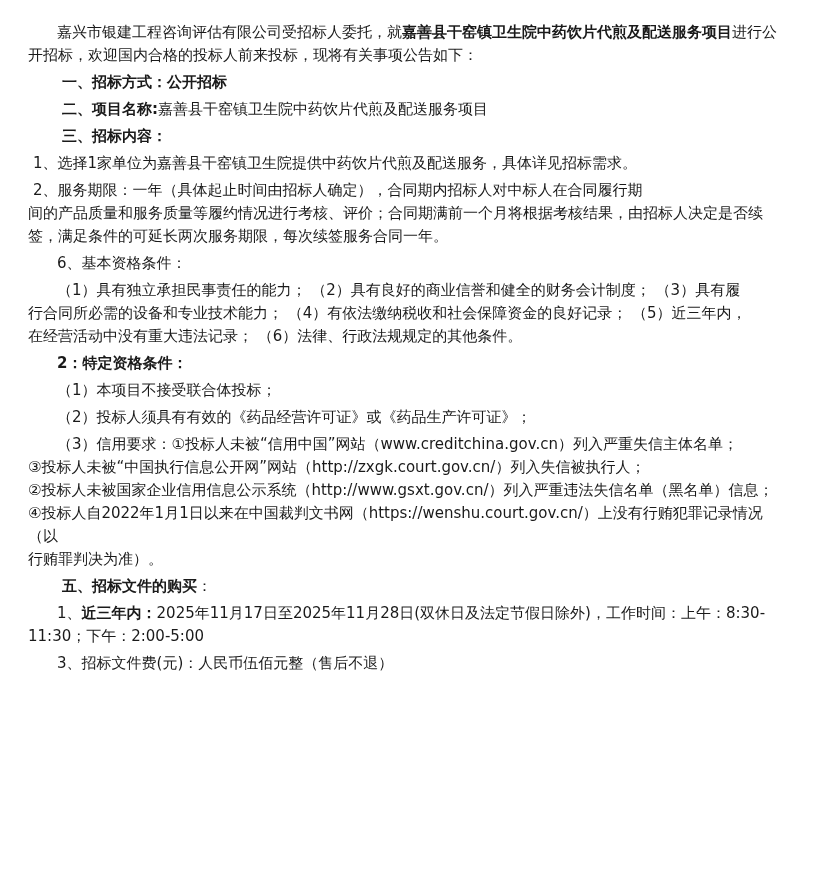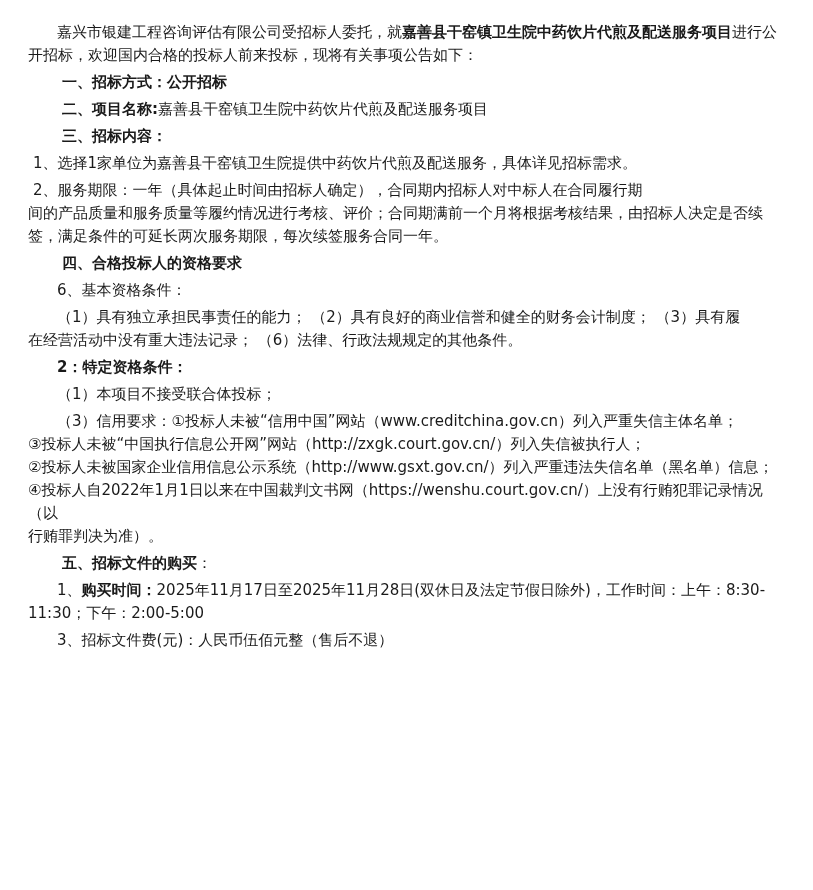--- a/index.html
+++ b/index.html
@@ -47,45 +47,46 @@
   <div class="block bold ind-h">三、招标内容：</div>
 
   <div class="block ind05">1、选择1家单位为嘉善县干窑镇卫生院提供中药饮片代煎及配送服务，具体详见招标需求。</div>
 
   <div class="block">
     <span class="line ind05">2、服务期限：一年（具体起止时间由招标人确定），合同期内招标人对中标人在合同履行期</span>
     <span class="line">间的产品质量和服务质量等履约情况进行考核、评价；合同期满前一个月将根据考核结果，由招标人决定是否续</span>
     <span class="line">签，满足条件的可延长两次服务期限，每次续签服务合同一年。</span>
   </div>
 
-  <div class="block bold ind-h">四、合格投标人的资格要求</div>
 
   <div class="block ind2">6、基本资格条件：</div>
 
   <div class="block">
     <span class="line ind2">（1）具有独立承担民事责任的能力； （2）具有良好的商业信誉和健全的财务会计制度； （3）具有履</span>
+    <span class="line">行合同所必需的设备和专业技术能力； （4）有依法缴纳税收和社会保障资金的良好记录； （5）近三年内，</span>
     <span class="line">在经营活动中没有重大违法记录； （6）法律、行政法规规定的其他条件。</span>
   </div>
 
   <div class="block bold ind2">2：特定资格条件：</div>
 
   <div class="block ind2">（1）本项目不接受联合体投标；</div>
 
+  <div class="block ind2">（2）投标人须具有有效的《药品经营许可证》或《药品生产许可证》；</div>
 
   <div class="block">
     <span class="line ind2">（3）信用要求：①投标人未被“信用中国”网站（www.creditchina.gov.cn）列入严重失信主体名单；</span>
     <span class="line">③投标人未被“中国执行信息公开网”网站（http://zxgk.court.gov.cn/）列入失信被执行人；</span>
     <span class="line">②投标人未被国家企业信用信息公示系统（http://www.gsxt.gov.cn/）列入严重违法失信名单（黑名单）信息；</span>
     <span class="line">④投标人自2022年1月1日以来在中国裁判文书网（https://wenshu.court.gov.cn/）上没有行贿犯罪记录情况（以</span>
     <span class="line">行贿罪判决为准）。</span>
   </div>
 
   <div class="block ind-h"><b>五、招标文件的购买</b><span>：</span></div>
 
   <div class="block">
-    <span class="line ind2"><span>1、</span><b>购买时间：</b><span>2025年11月17日至2025年11月28日(双休日及法定节假日除外)，工作时间：上午：8:30-</span></span>
+    <span class="line ind2"><span>1、</span><b>近三年内：</b><span>2025年11月17日至2025年11月28日(双休日及法定节假日除外)，工作时间：上午：8:30-</span></span>
     <span class="line">11:30；下午：2:00-5:00</span>
   </div>
 
 
   <div class="block ind2">3、招标文件费(元)：人民币伍佰元整（售后不退）</div>
 
 </div>
 
 </body></html>

